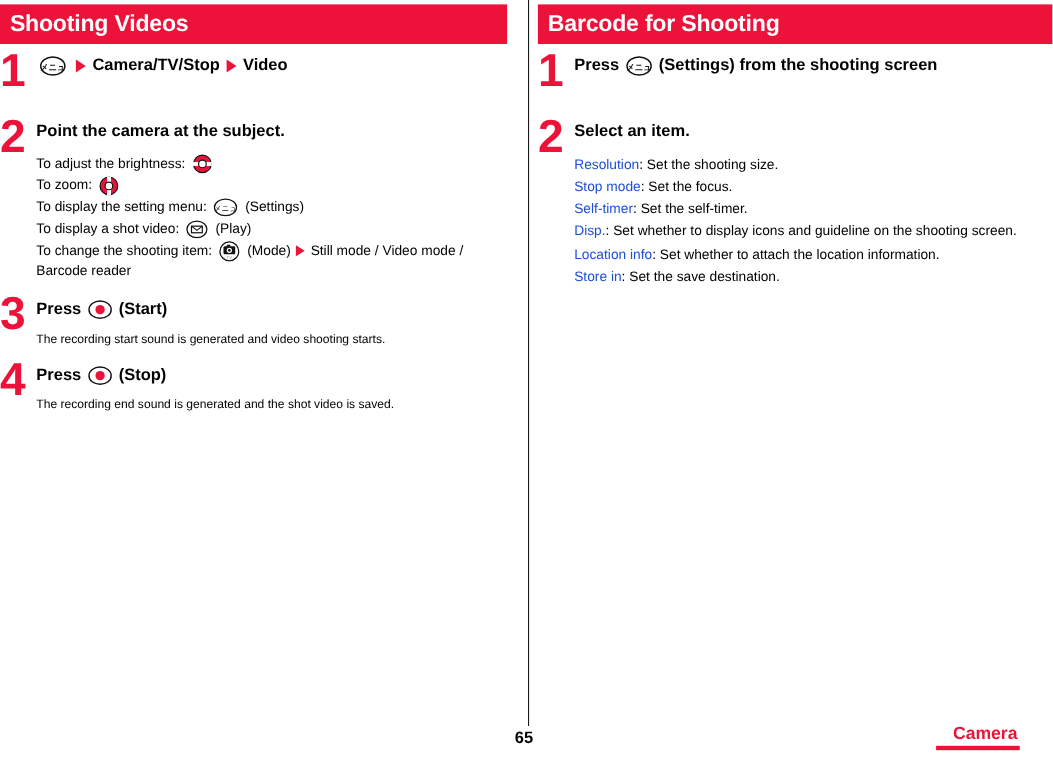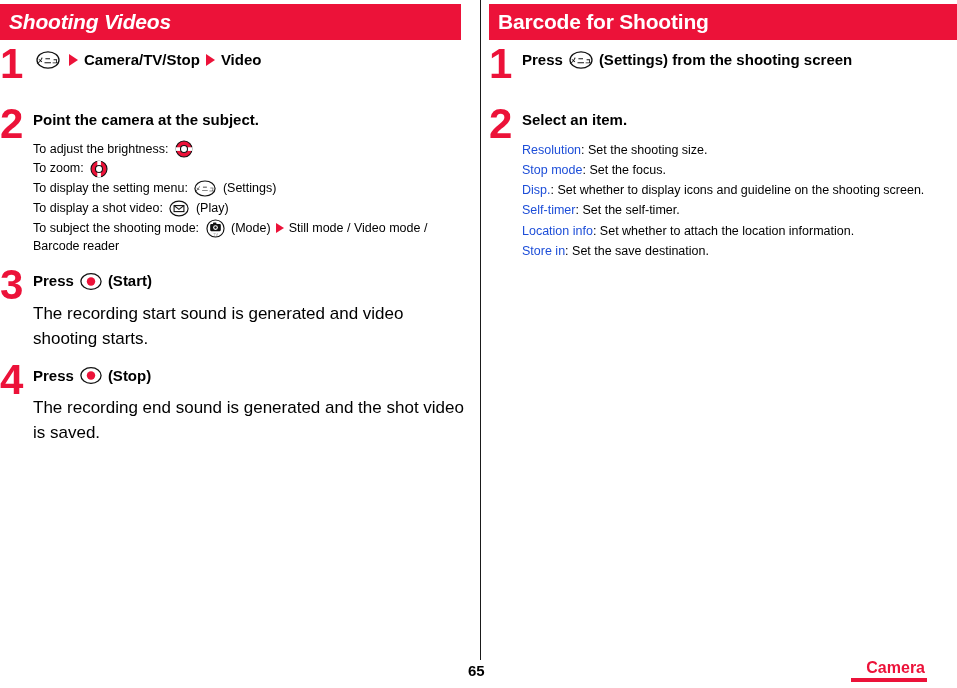--- a/index.html
+++ b/index.html
@@ -36,21 +36,21 @@
   .section-header {
     background: #ec1239;
     color: #ffffff;
     font-size: 21px;
     font-weight: bold;
     line-height: 1;
     padding: 7px 0 8px 9px;
     letter-spacing: -0.2px;
     margin-top: 4px;
   }
-  .col-left .section-header  { width: 461px; font-style: italic; }
+  .col-left .section-header  { width: 461px; }
   .col-right .section-header { width: 468px; }
 
   
   .step {
     position: relative;
     padding-left: 33px;
     margin-top: 12px;
   }
   .step-num {
     position: absolute;
@@ -81,21 +81,21 @@
     font-size: 12.5px;
     color: #000;
     line-height: 1.5;
     display: flex;
     align-items: center;
     flex-wrap: wrap;
     margin-bottom: 1px;
   }
   .line .txt { white-space: pre-wrap; }
   .para {
-    font-size: 17px;
+    font-size: 11px;
     color: #000;
     line-height: 1.5;
     margin: 9px 0 0 0;
   }
 
   
   .setting-line {
     font-size: 12.5px;
     line-height: 1.62;
     color: #000;
@@ -239,21 +239,21 @@
             <svg width="20" height="17" viewBox="0 0 22 18">
               <ellipse cx="11" cy="9" rx="10" ry="8.2" fill="#fff" stroke="#111" stroke-width="1.3"></ellipse>
               <rect x="5.6" y="5.8" width="10.8" height="6.6" fill="#fff" stroke="#111" stroke-width="1.2"></rect>
               <path d="M5.6 5.8 L11 10 L16.4 5.8" fill="none" stroke="#111" stroke-width="1.2"></path>
             </svg>
           </span>
           <span class="txt"> (Play)</span>
         </div>
 
         <div class="line">
-          <span class="txt">To subject the shooting mode: </span>
+          <span class="txt">To change the shooting item: </span>
           <span class="icon">
             <svg width="19" height="19" viewBox="0 0 20 20">
               <circle cx="10" cy="10" r="9" fill="#fff" stroke="#111" stroke-width="1.2"></circle>
               <rect x="4.4" y="5.2" width="11.2" height="7.6" rx="1.2" fill="#111"></rect>
               <rect x="7.4" y="3.8" width="3.6" height="1.8" rx="0.6" fill="#111"></rect>
               <circle cx="10" cy="9" r="2.5" fill="#fff"></circle>
               <circle cx="10" cy="9" r="1.3" fill="#111"></circle>
               <text x="10" y="17.4" font-family="'Liberation Sans',sans-serif" font-size="4.2" text-anchor="middle" fill="#999">TV</text>
             </svg>
           </span>
@@ -326,24 +326,24 @@
       </div>
       <div class="step-body">
 
         <div class="setting-line">
           <span class="key">Resolution</span><span>: Set the shooting size.</span>
         </div>
         <div class="setting-line">
           <span class="key">Stop mode</span><span>: Set the focus.</span>
         </div>
         <div class="setting-line">
+          <span class="key">Self-timer</span><span>: Set the self-timer.</span>
+        </div>
+        <div class="setting-line">
           <span class="key">Disp.</span><span>: Set whether to display icons and guideline on the shooting screen.</span>
-        </div>
-        <div class="setting-line">
-          <span class="key">Self-timer</span><span>: Set the self-timer.</span>
         </div>
         <div class="setting-line">
           <span class="key">Location info</span><span>: Set whether to attach the location information.</span>
         </div>
         <div class="setting-line">
           <span class="key">Store in</span><span>: Set the save destination.</span>
         </div>
 
       </div>
     </div>

